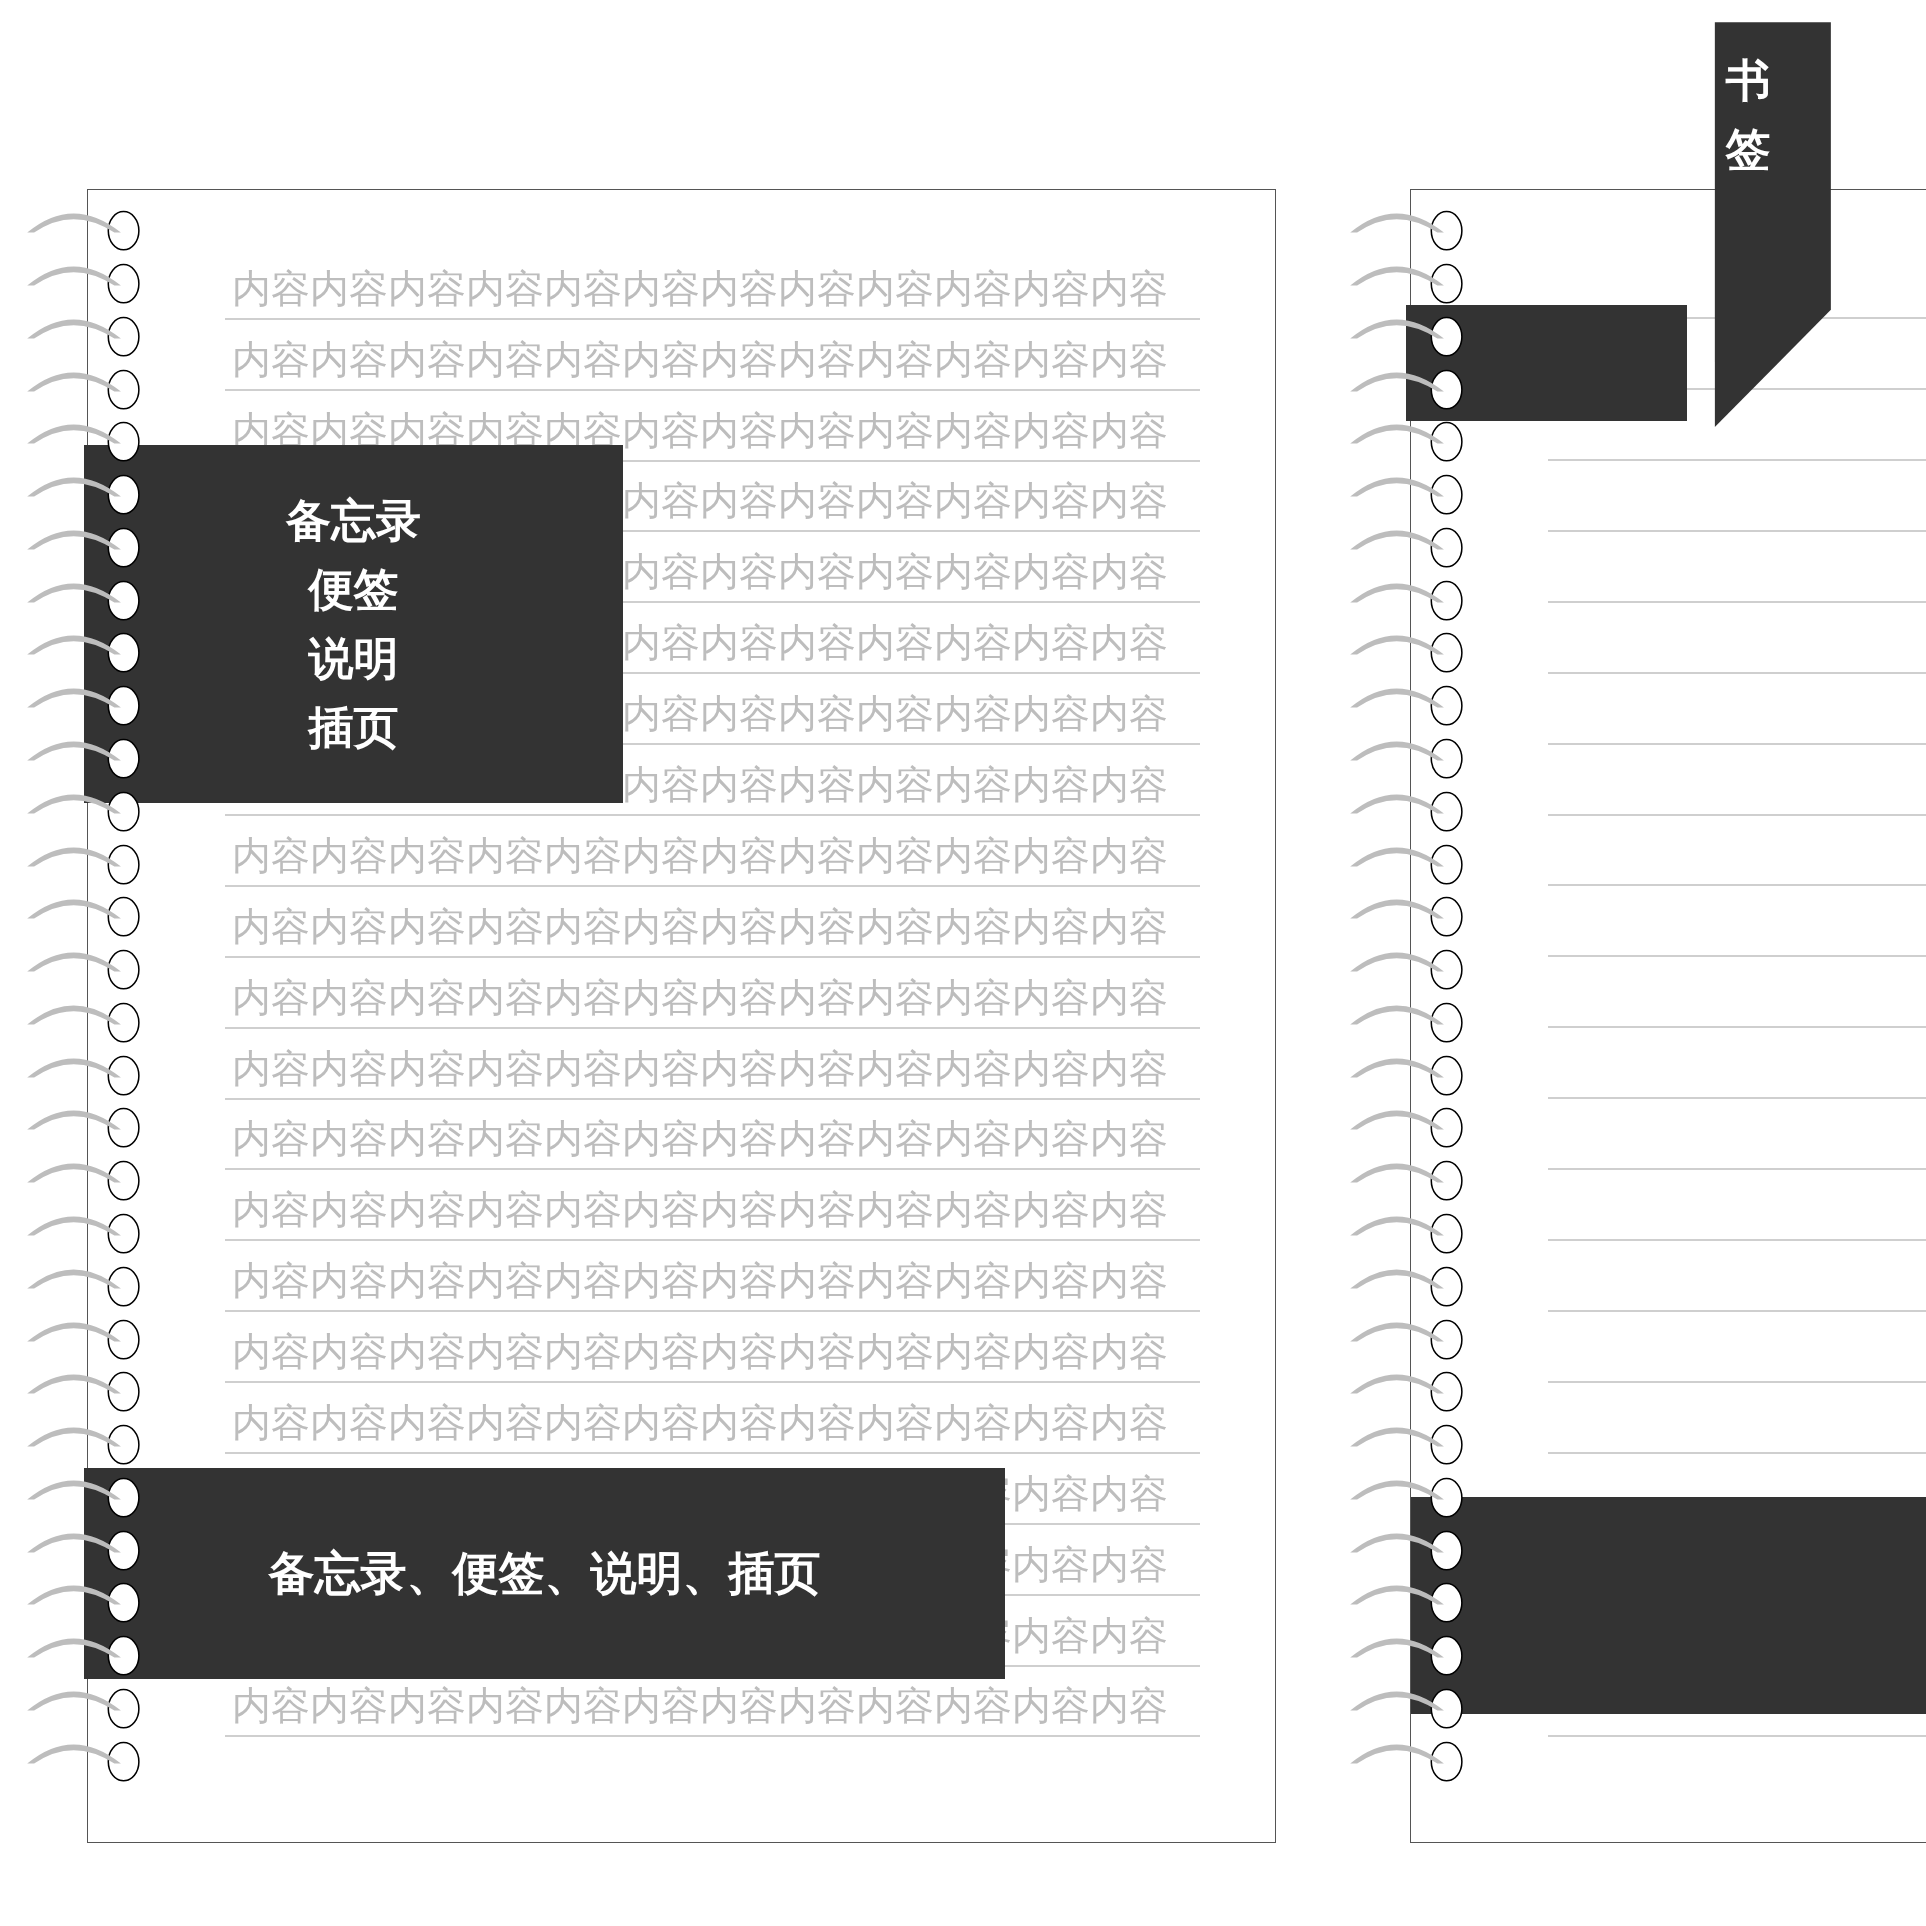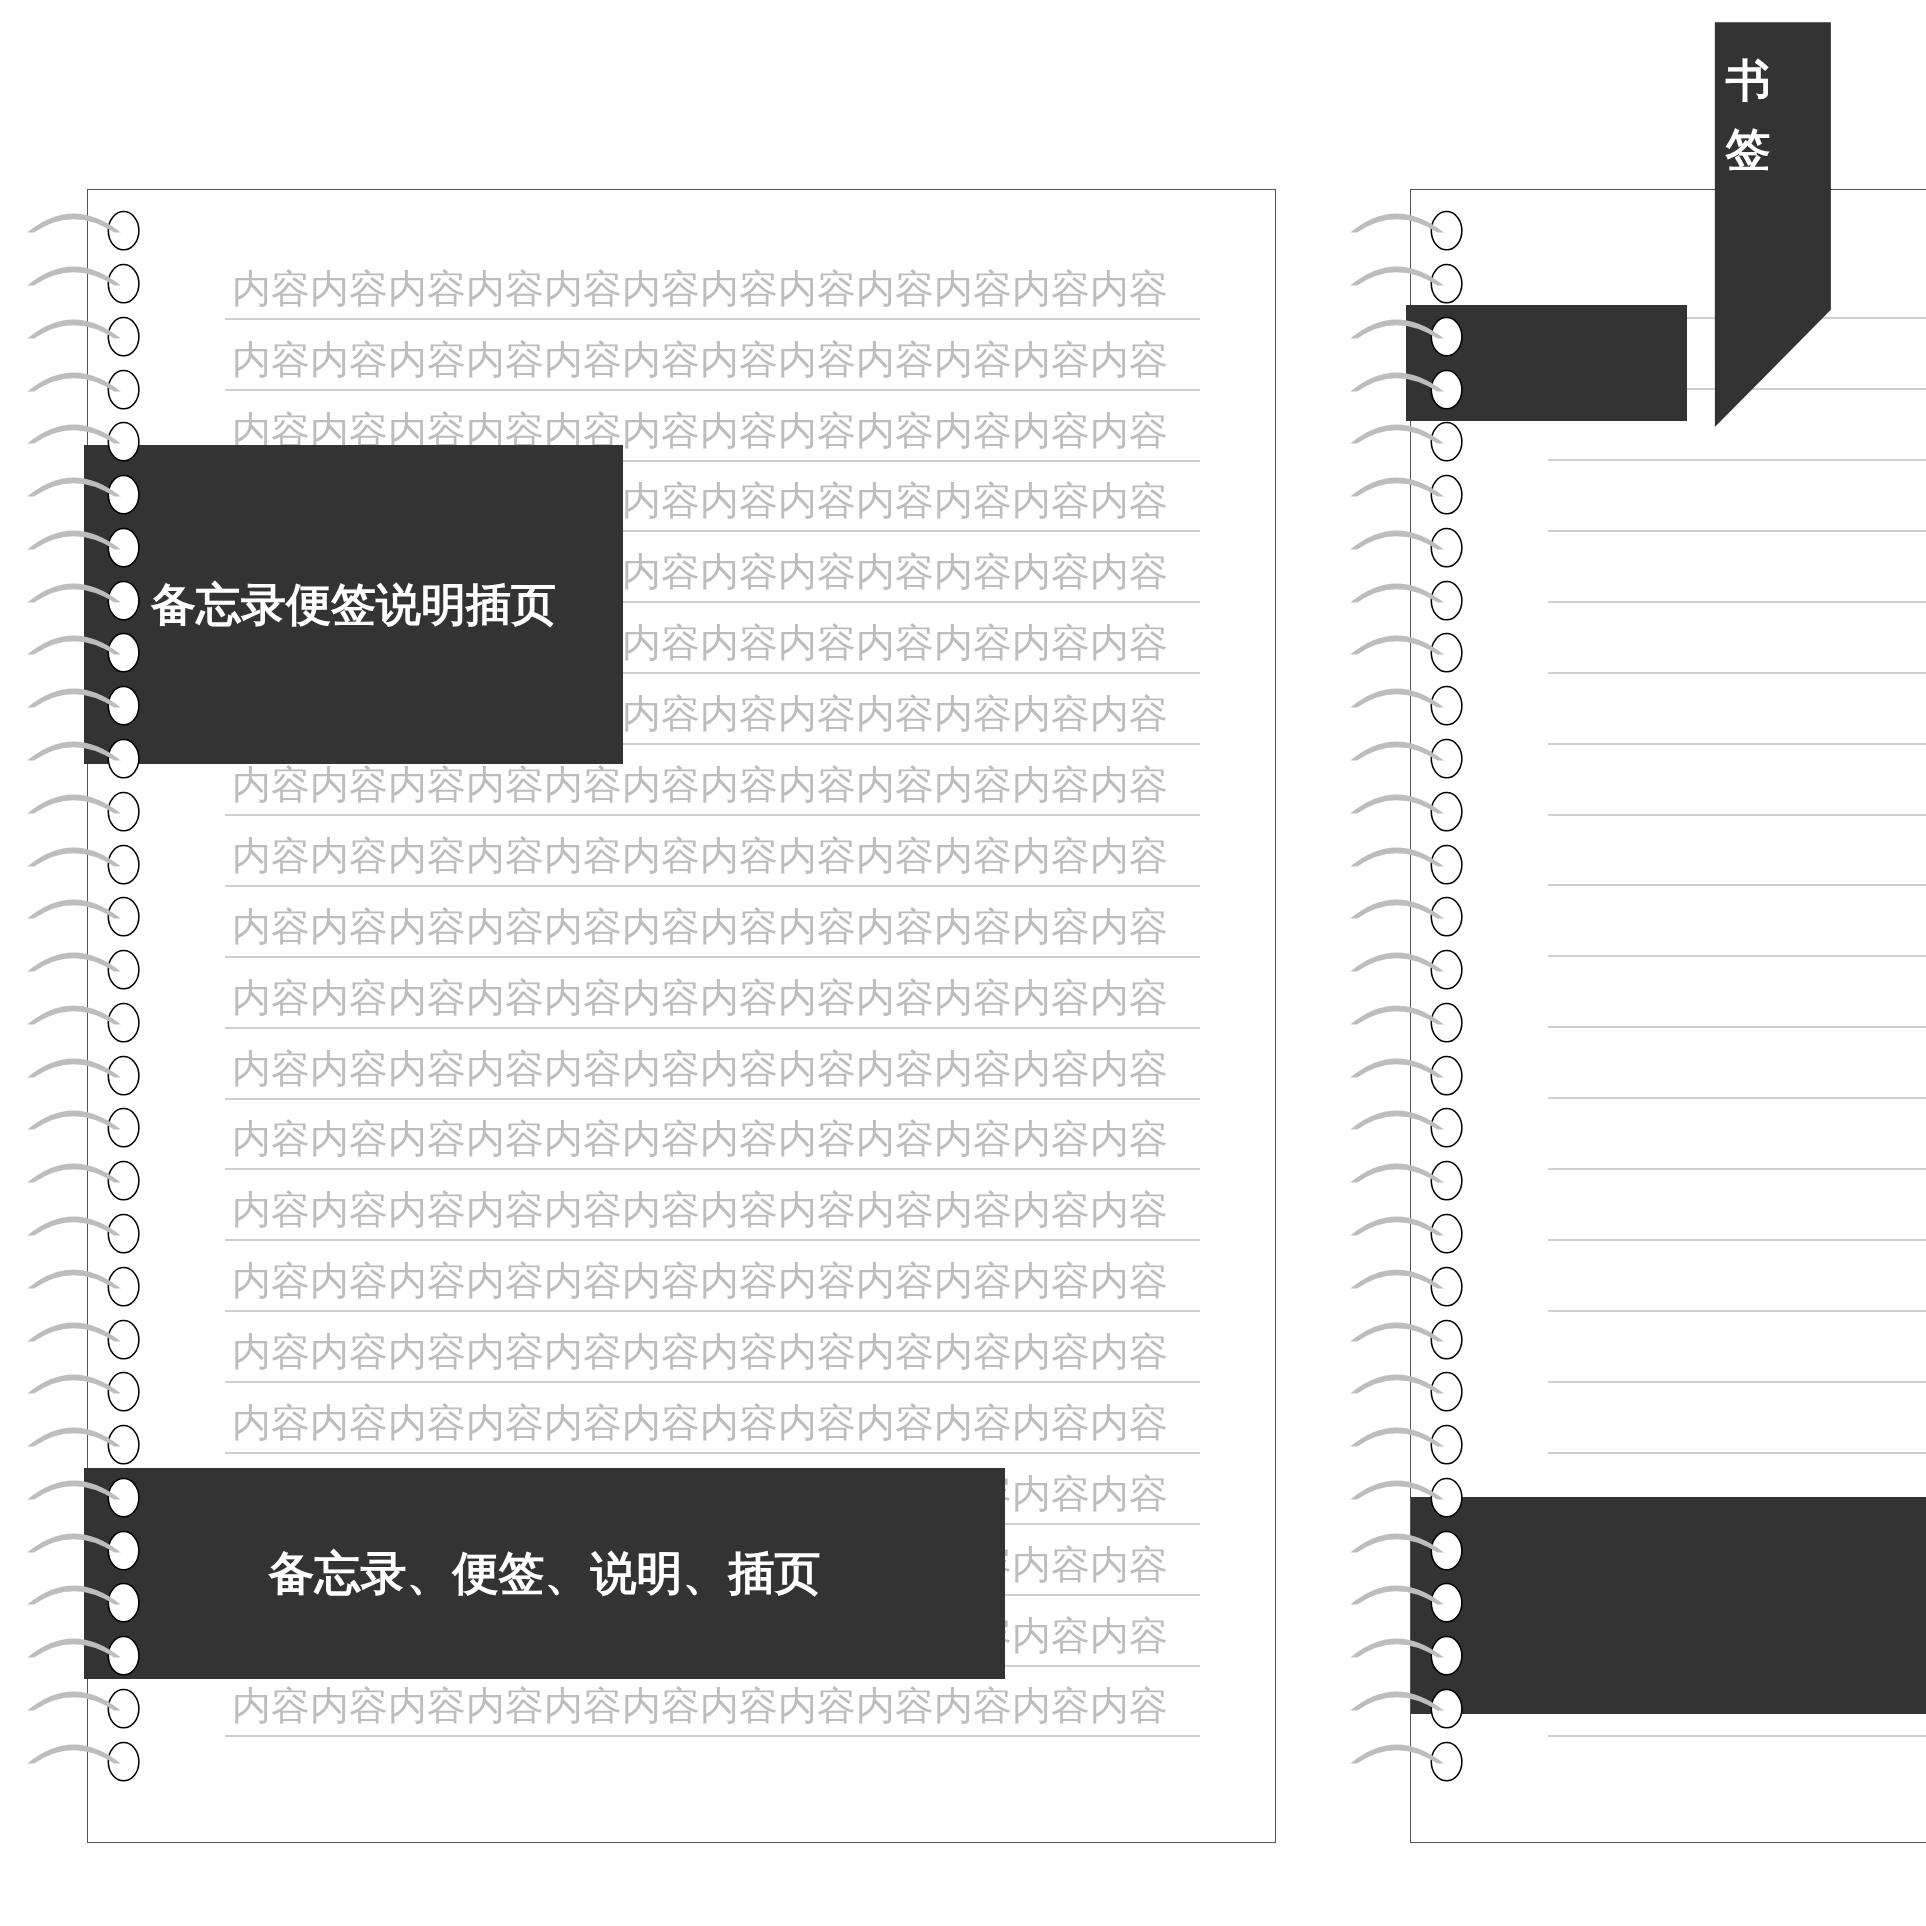--- a/index.html
+++ b/index.html
@@ -326,21 +326,21 @@
     <svg class="ring" style="left:1346px;top:1680px;width:127px;height:65px;z-index:9;" viewBox="0 0 330 170" width="127" height="65">
       <ellipse cx="262" cy="75" rx="40" ry="50" fill="#fff" stroke="#000" stroke-width="4"></ellipse>
       <path d="M10,80 Q130,-20 255,80 L238,80 Q130,10 28,80 Z" fill="#bdbdbd"></path>
     </svg>
     <svg class="ring" style="left:1346px;top:1733px;width:127px;height:65px;z-index:9;" viewBox="0 0 330 170" width="127" height="65">
       <ellipse cx="262" cy="75" rx="40" ry="50" fill="#fff" stroke="#000" stroke-width="4"></ellipse>
       <path d="M10,80 Q130,-20 255,80 L238,80 Q130,10 28,80 Z" fill="#bdbdbd"></path>
     </svg>
   </div>
 
-<div class="banner" style="left:84px;top:445px;width:539px;height:319px;flex-direction:row;font-size:45px;line-height:69px;z-index:5;text-align:right;">
+<div class="banner" style="left:84px;top:445px;width:539px;height:358px;flex-direction:column;font-size:45px;line-height:69px;z-index:5;text-align:right;">
   <div style="padding-left:0px;margin-left:0px;">备忘录</div>
   <div>便签</div>
   <div>说明</div>
   <div>插页</div>
 </div>
 
 <div class="banner" style="left:84px;top:1468px;width:921px;height:211px;font-size:46px;z-index:5;">
   <span>备忘录、便签、说明、插页</span>
 </div>
 

